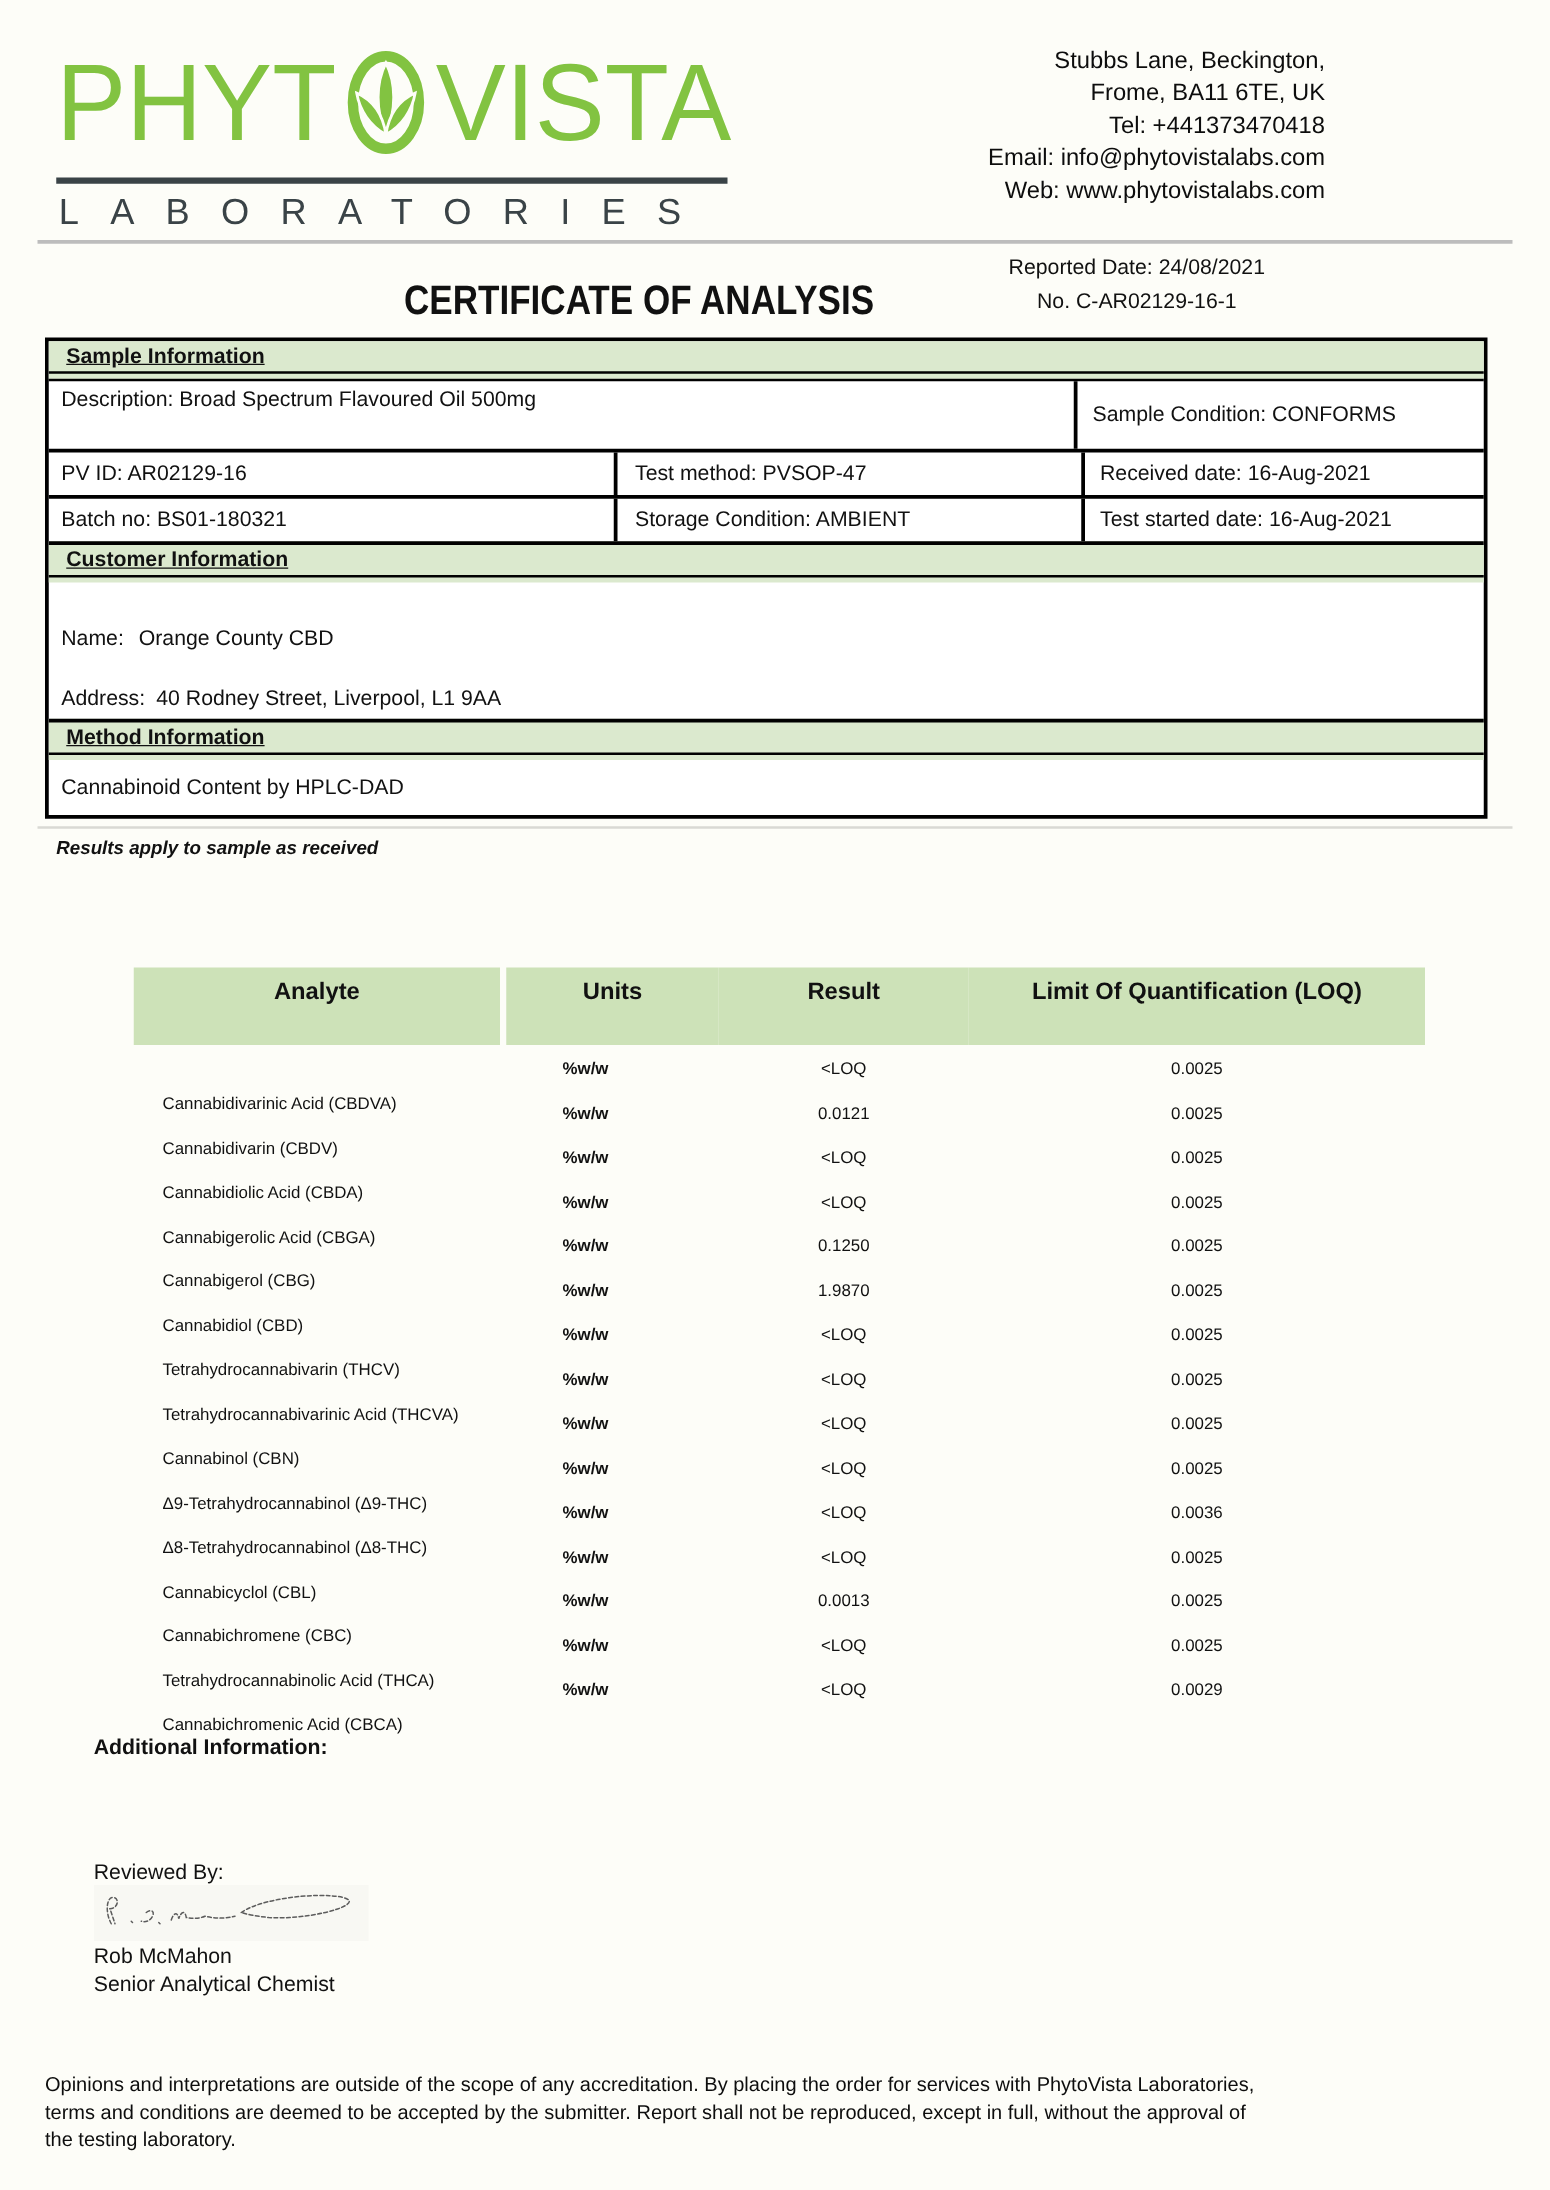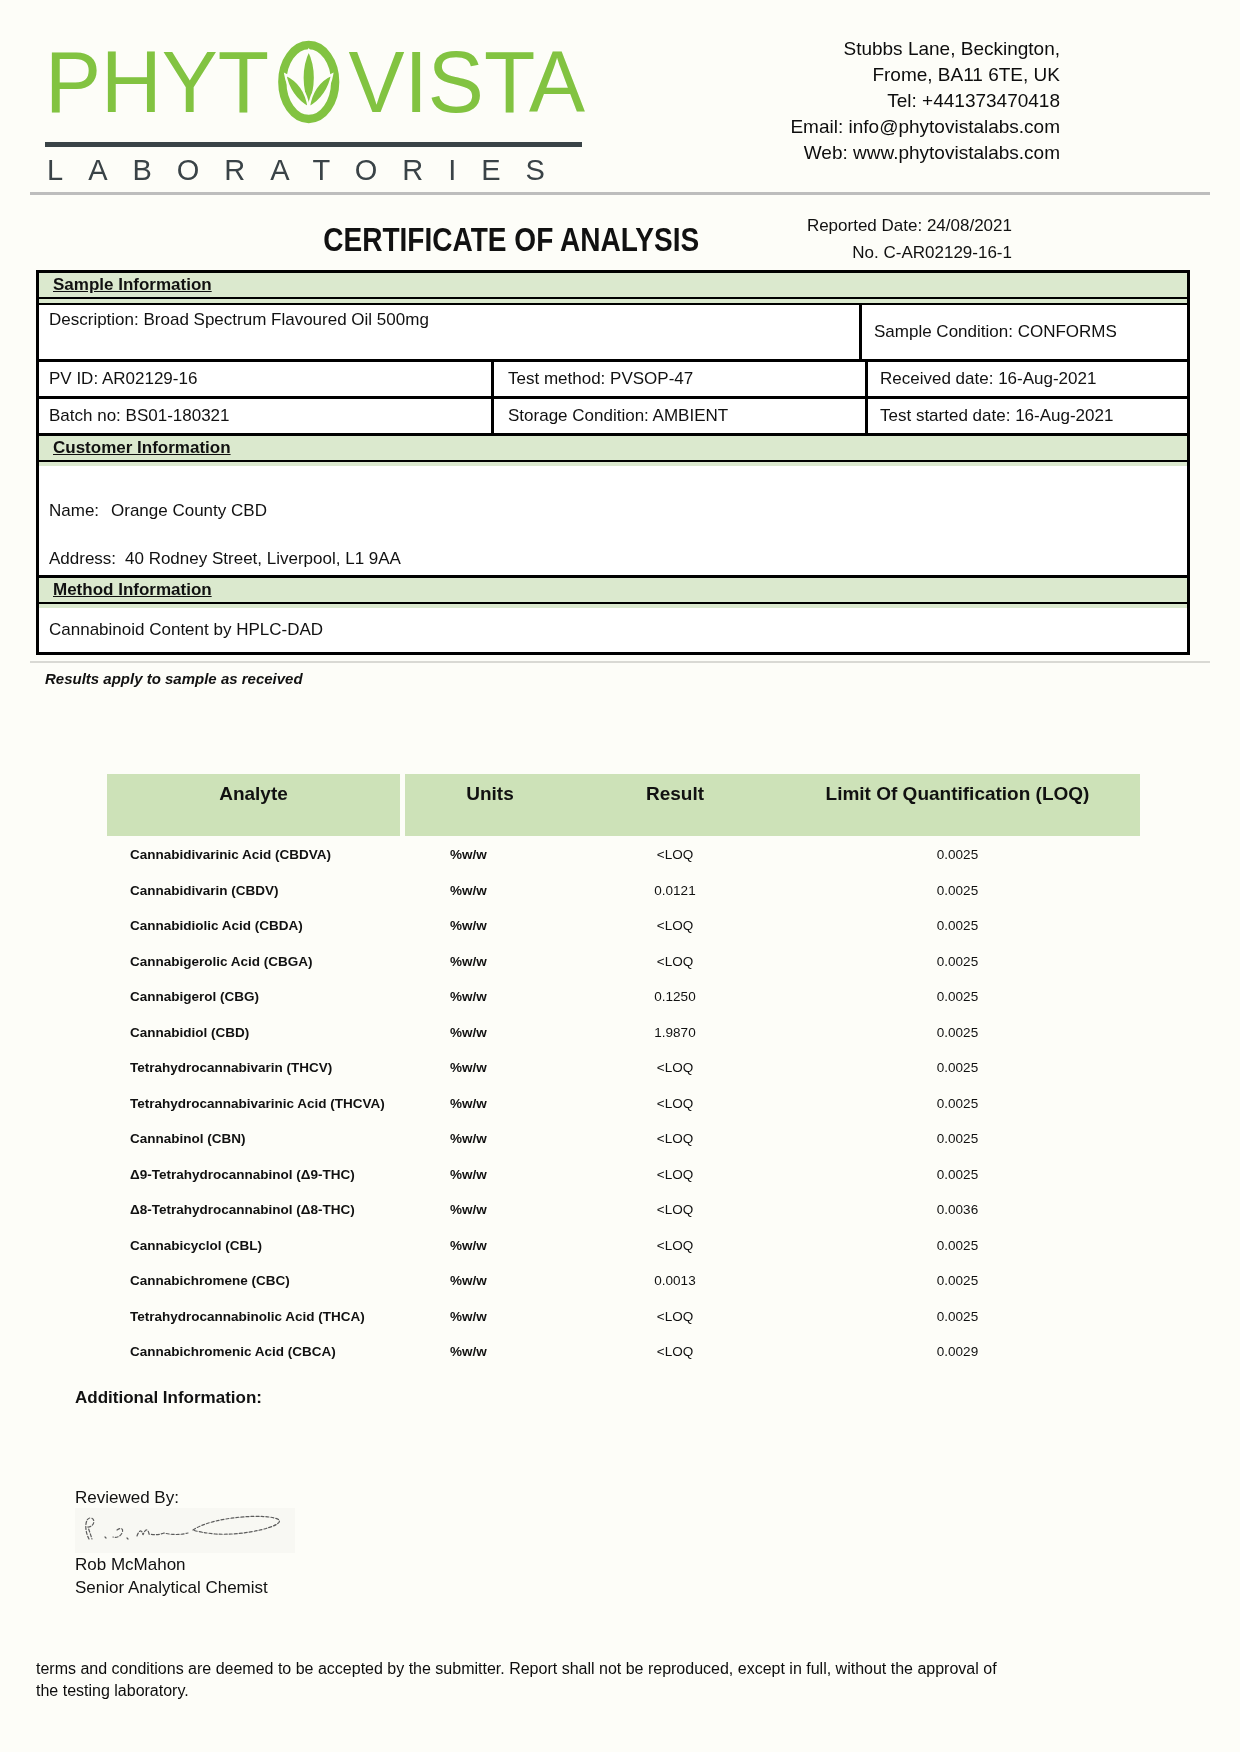--- a/index.html
+++ b/index.html
@@ -11,21 +11,21 @@
   .logo-row{display:flex;align-items:center;height:112px;}
   .logo-word{font-size:84px;line-height:1;color:#82c341;letter-spacing:0px;font-weight:400;transform:scaleY(1.04);}
   .logo-leaf{width:88px;height:106px;margin:0 2px;}
   .logo-rule{position:absolute;left:0;top:116px;width:537px;height:5px;background:#3a4347;}
   .logo-sub{position:absolute;left:2px;top:128px;font-size:29px;color:#3a4347;letter-spacing:25px;white-space:nowrap;}
 
   .contact{position:absolute;right:180px;top:36px;text-align:right;font-size:19px;line-height:26px;color:#0d0d0d;}
 
   .head-rule{position:absolute;left:30px;top:192px;width:1180px;height:3px;background:#bdbdbd;}
 
-  .report-meta{position:absolute;right:228px;top:200px;text-align:right;font-size:17px;line-height:27px;margin-top:12px;}
+  .report-meta{position:absolute;right:228px;top:200px;text-align:center;font-size:17px;line-height:27px;}
   .coa-title-wrap{position:absolute;left:290px;top:221px;width:440px;text-align:center;}
   .coa-title{display:inline-block;font-size:33px;font-weight:bold;transform:scaleX(0.85);transform-origin:center;letter-spacing:0;white-space:nowrap;}
 
   
   .info-table{position:absolute;left:36px;top:270px;width:1154px;border:3px solid #000;background:#fff;box-sizing:border-box;}
   .sec-head{background:#dbe9ce;padding:1px 0 4px 0;text-decoration:underline;}
   .sec-head .t{display:block;border-bottom:2px solid #000;padding:1px 0 2px 14px;font-weight:bold;font-size:17px;}
   .row{display:flex;box-sizing:border-box;}
   .cell{box-sizing:border-box;font-size:17px;}
   .desc-row{border-top:2px solid #000;min-height:56px;}
@@ -51,21 +51,21 @@
   .res-head .h{background:#cde2b8;font-weight:bold;font-size:19px;text-align:center;padding-top:9px;box-sizing:border-box;}
   .res-head .h1{width:293px;}
   .res-head .hgap{width:5px;background:transparent;}
   .res-head .hrest{flex:1;display:flex;}
   .res-head .h2{width:170px;}
   .res-head .h3{width:200px;}
   .res-head .h4{flex:1;}
 
   .res-rows{position:absolute;left:107px;top:836px;width:1033px;padding-top:11px;}
   .r-row{display:flex;height:35.5px;align-items:flex-start;font-size:13.5px;}
-  .r-row .c1{width:298px;padding-left:23px;font-weight:bold;box-sizing:border-box;}
+  .r-row .c1{width:298px;padding-left:23px;font-weight:normal;box-sizing:border-box;margin-top:28px;}
   .r-row .c2{width:170px;padding-left:45px;font-weight:bold;box-sizing:border-box;}
   .r-row .c3{width:200px;text-align:center;}
   .r-row .c4{flex:1;text-align:center;}
 
   
   .add-info{position:absolute;left:75px;top:1388px;font-size:17px;font-weight:bold;}
   .reviewed-by{position:absolute;left:75px;top:1488px;font-size:17px;}
   .signature{position:absolute;left:75px;top:1508px;}
   .sig-name{position:absolute;left:75px;top:1555px;font-size:17px;}
   .sig-title{position:absolute;left:75px;top:1578px;font-size:17px;}
@@ -276,17 +276,18 @@
         <path d="M62,28 c2,-6 5,-7 6,-1 c2,-6 5,-7 6,-1 c5,1 10,1 15,-1 c8,2 16,2 24,0"></path>
         <path d="M118,22 C138,8 196,5 204,12 C209,18 170,28 140,26 C131,25 124,24 118,22"></path>
       </g>
     </svg>
   </div>
 
   <div class="sig-name">Rob McMahon</div>
   <div class="sig-title">Senior Analytical Chemist</div>
 
   <div class="footer">
+    <div>Opinions and interpretations are outside of the scope of any accreditation. By placing the order for services with PhytoVista Laboratories,</div>
     <div>terms and conditions are deemed to be accepted by the submitter. Report shall not be reproduced, except in full, without the approval of</div>
     <div>the testing laboratory.</div>
   </div>
 
 </div>
 
 </body></html>

